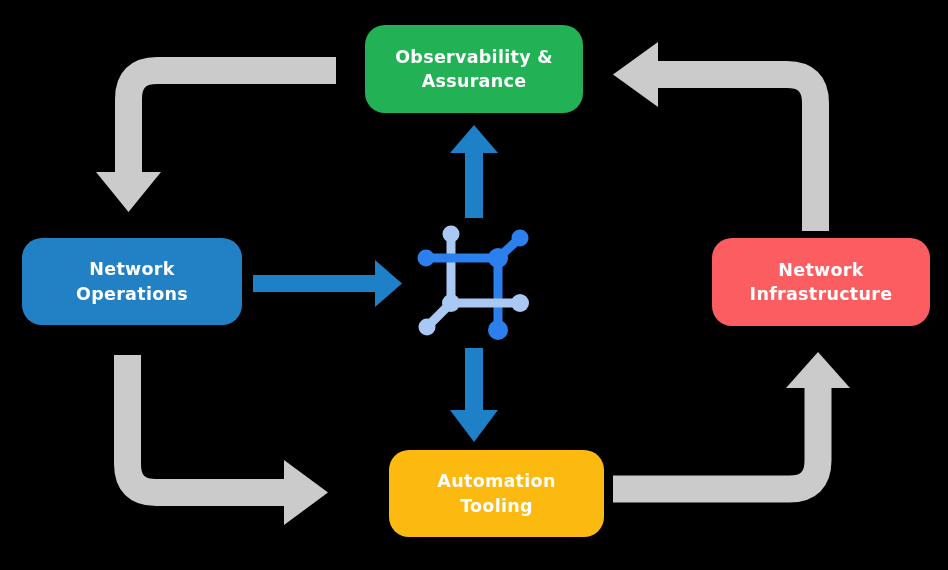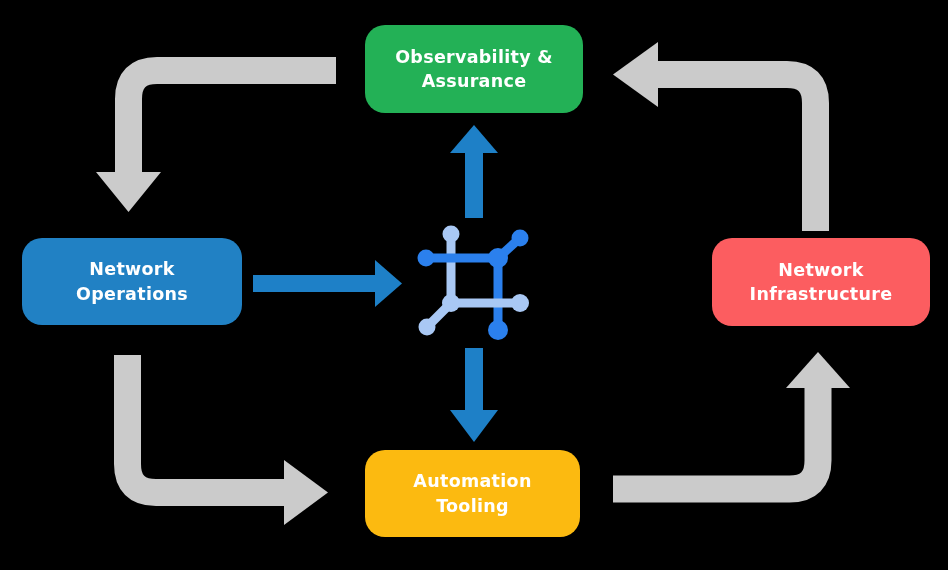--- a/index.html
+++ b/index.html
@@ -87,21 +87,21 @@
   <div class="node node-operations" style="background: rgb(33, 129, 196);">
     <span>Network
 Operations</span>
   </div>
 
   <div class="node node-infrastructure" style="background: rgb(252, 93, 96);">
     <span>Network
 Infrastructure</span>
   </div>
 
-  <div class="node node-automation" style="background: rgb(252, 186, 16);">
+  <div class="node node-automation" style="background: rgb(252, 186, 16); margin-left: 24px;">
     <span>Automation
 Tooling</span>
   </div>
 
   <svg class="hub-icon" viewBox="0 0 120 120">
 
     <g>
       <line class="ic-light" x1="36" y1="9" x2="36" y2="78"></line>
       <line class="ic-light" x1="36" y1="78" x2="12" y2="102"></line>
       <circle class="ic-light-f" cx="36" cy="9" r="8.5"></circle>

